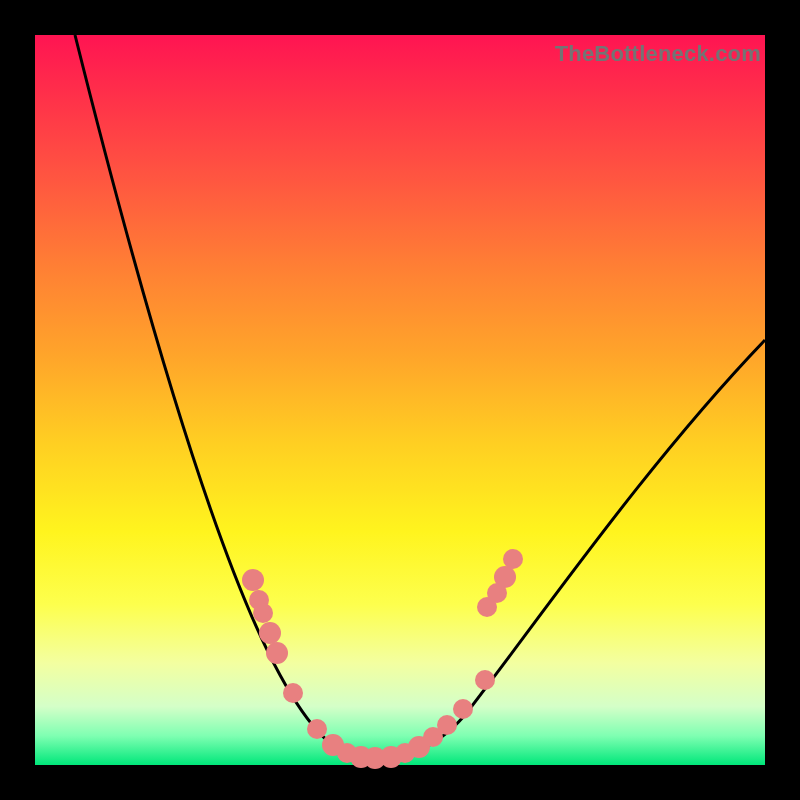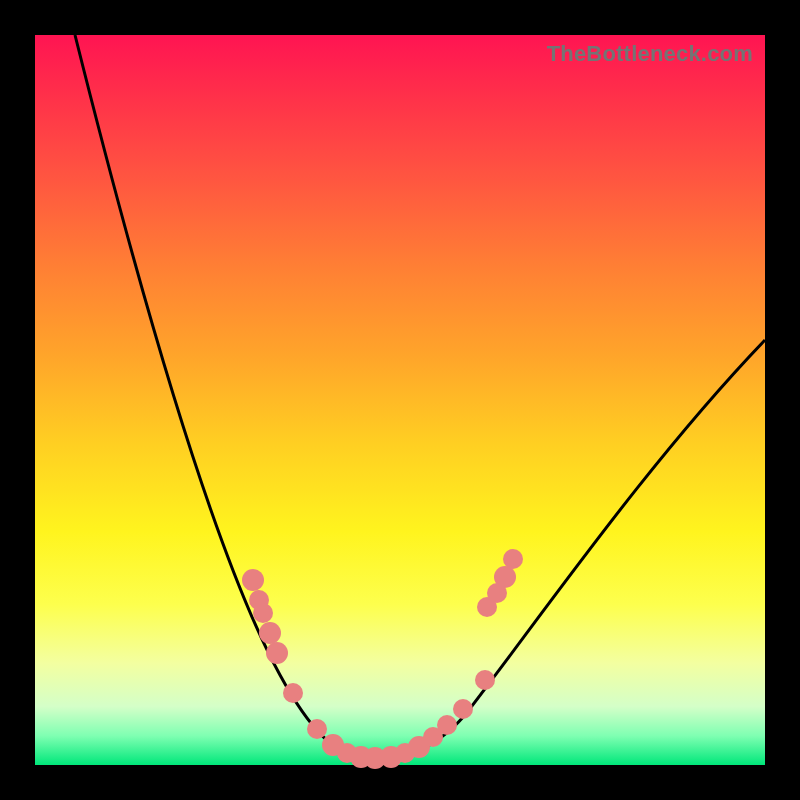--- a/index.html
+++ b/index.html
@@ -37,21 +37,21 @@
       #fdff4d 78%,
       #f3ffa0 86%,
       #d4ffc8 92%,
       #7fffb2 96%,
       #00e77a 100%
     );
   }
   .watermark {
     position: absolute;
     top: 6px;
-    right: 12px;
+    right: 4px;
     color: #747474;
     font-size: 22px;
     font-weight: 600;
     letter-spacing: 0.2px;
     user-select: none;
   }
   svg.curve {
     position: absolute;
     left: 0;
     top: 0;

